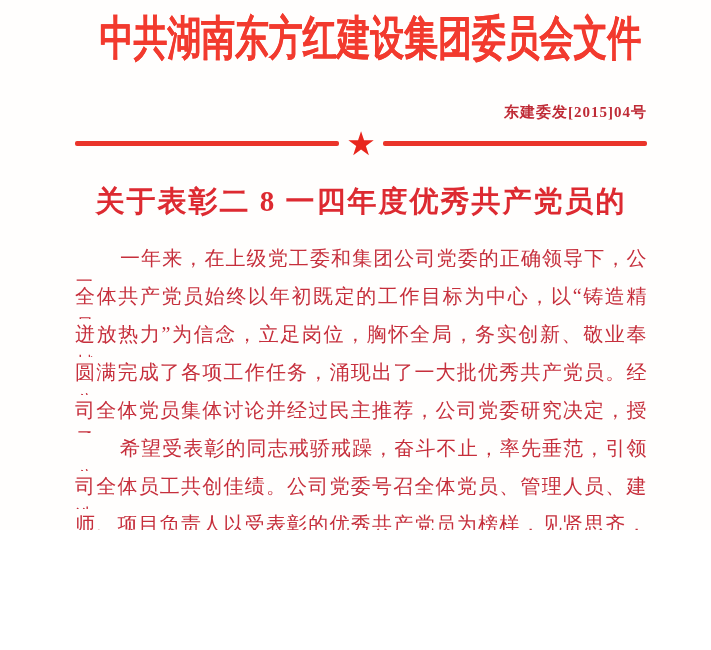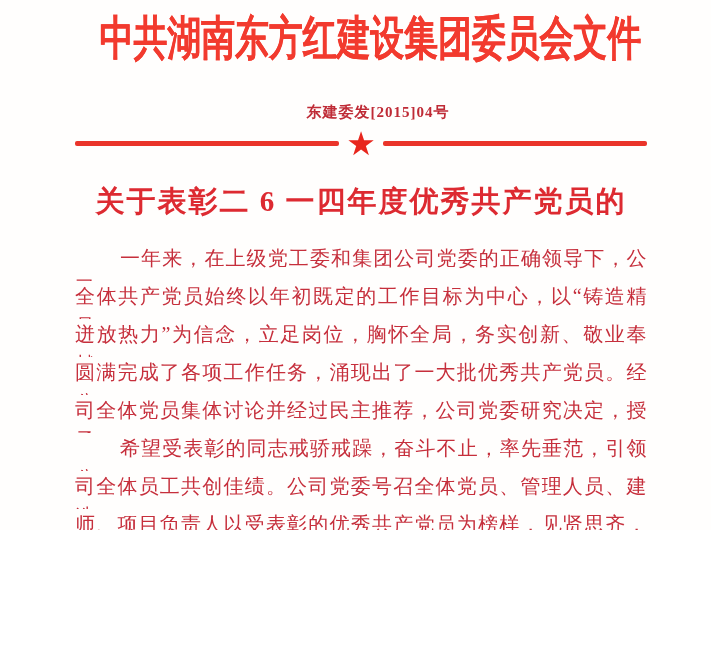--- a/index.html
+++ b/index.html
@@ -28,21 +28,21 @@
     white-space: nowrap;
     transform: scaleX(0.72);
     transform-origin: 50% 50%;
     letter-spacing: 0px;
     text-shadow: 0.5px 0 0 #f23a2e;
   }
   
   .meta-row {
     margin-top: 33px;
     display: flex;
-    justify-content: center;
+    justify-content: flex-end;
     align-items: baseline;
     color: #bf2b36;
     font-size: 15px;
     font-weight: bold;
     letter-spacing: 1px;
   }
   .meta-row .doc-no { padding-left: 34px; }
   .meta-row .issuer { padding-right: 4px; }
   
   .rule-row {
@@ -104,21 +104,21 @@
     <div class="meta-row">
       <span class="doc-no">东建委发[2015]04号</span>
     </div>
 
     <div class="rule-row">
       <span class="rule-line"></span>
       <span class="star">★</span>
       <span class="rule-line"></span>
     </div>
 
-    <div class="title-line title-1">关于表彰二 6 一四年度优秀共产党员的</div>
+    <div class="title-line title-1">关于表彰二 8 一四年度优秀共产党员的</div>
 
     <div class="body-text">
         <div class="line indent">一年来，在上级党工委和集团公司党委的正确领导下，公司</div>
         <div class="line">全体共产党员始终以年初既定的工作目标为中心，以“铸造精品、</div>
         <div class="line">迸放热力”为信念，立足岗位，胸怀全局，务实创新、敬业奉献，</div>
         <div class="line">圆满完成了各项工作任务，涌现出了一大批优秀共产党员。经公</div>
         <div class="line">司全体党员集体讨论并经过民主推荐，公司党委研究决定，授予</div>
         <div class="line indent">希望受表彰的同志戒骄戒躁，奋斗不止，率先垂范，引领公</div>
         <div class="line">司全体员工共创佳绩。公司党委号召全体党员、管理人员、建造</div>
         <div class="line">师、项目负责人以受表彰的优秀共产党员为榜样，见贤思齐，携</div>

